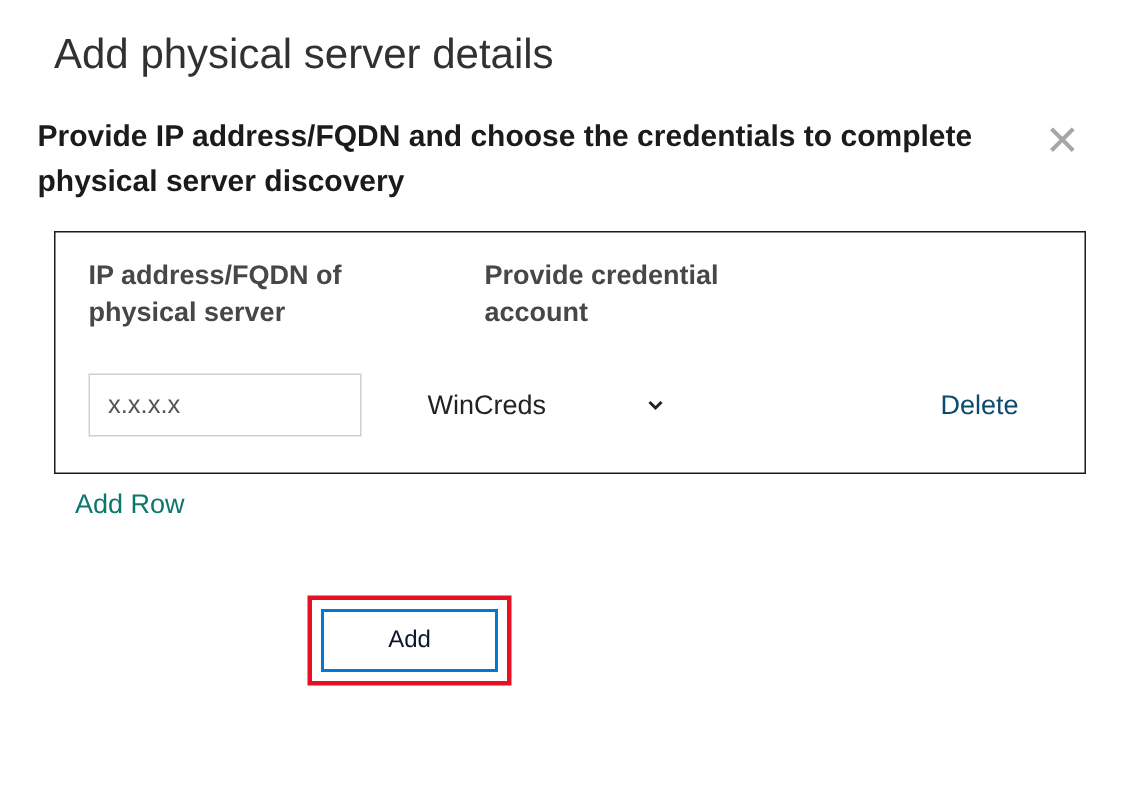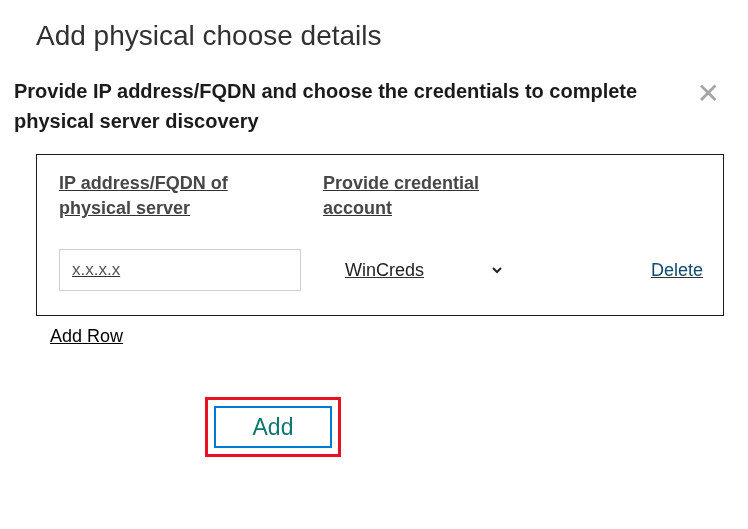--- a/index.html
+++ b/index.html
@@ -29,30 +29,29 @@
       right: 28px;
       font-size: 28px;
       color: #a6a6a6;
       cursor: pointer;
       line-height: 1;
     }
     .description {
       font-size: 20px;
       font-weight: 600;
       color: #1b1b1b;
-      padding: 0 28px 0 14px;
+      padding: 0 28px 0 25px;
       line-height: 1.5;
       margin-top: 24px;
       margin-bottom: 18px;
     }
     .table-box {
       border: 1px solid #1b1b1b;
       margin: 0 24px 0 36px;
-      padding: 16px 12px 24px 22px;
-      text-decoration: underline;
+      padding: 16px 36px 24px 22px;
     }
     .header-row {
       display: flex;
       gap: 24px;
       margin-bottom: 28px;
       align-items: flex-start;
     }
     .col-header {
       font-size: 18px;
       font-weight: 600;
@@ -64,21 +63,21 @@
     }
     .col-header-2 {
       width: 200px;
     }
     .body-row {
       display: flex;
       gap: 24px;
       align-items: center;
     }
     .ip-input {
-      width: 242px;
+      width: 182px;
       height: 42px;
       border: 1px solid #cfcfcf;
       padding: 0 12px;
       font-size: 17px;
       color: #555;
       font-family: inherit;
     }
     .cred-cell {
       width: 200px;
       display: flex;
@@ -98,50 +97,49 @@
     }
     .delete-link {
       font-size: 18px;
       color: #0c4a6e;
       cursor: pointer;
       margin-left: auto;
       padding-right: 8px;
     }
     .add-row-link {
       font-size: 18px;
-      color: #000000;
+      color: #0f766e;
       cursor: pointer;
       margin: 10px 0 0 50px;
       display: inline-block;
-      text-decoration: underline;
     }
     .add-button-wrap {
       position: absolute;
       left: 205px;
       top: 397px;
       border: 3px solid #e81123;
       padding: 6px;
     }
     .add-button {
       border: 2px solid #0078d4;
       background: #fff;
-      color: #0f766e;
-      font-size: 23px;
+      color: #0f172a;
+      font-size: 16px;
       font-family: inherit;
       width: 118px;
       height: 42px;
       cursor: pointer;
     }
   </style>
 </head>
 <body>
 
 
 
-<div class="heading">Add physical choose details</div>
+<div class="heading">Add physical server details</div>
 
 <div class="close-icon">✕</div>
 
 <div class="description">Provide IP address/FQDN and choose the credentials to complete physical server discovery</div>
 
 <div class="table-box">
   <div class="header-row">
     <div class="col-header col-header-1">IP address/FQDN of physical server</div>
     <div class="col-header col-header-2">Provide credential account</div>
   </div>

